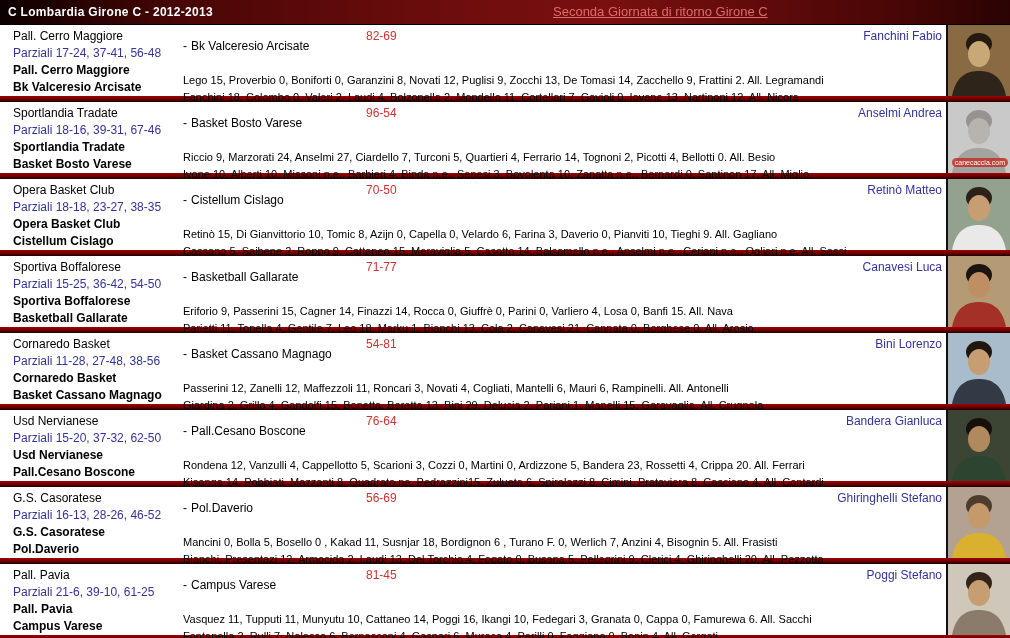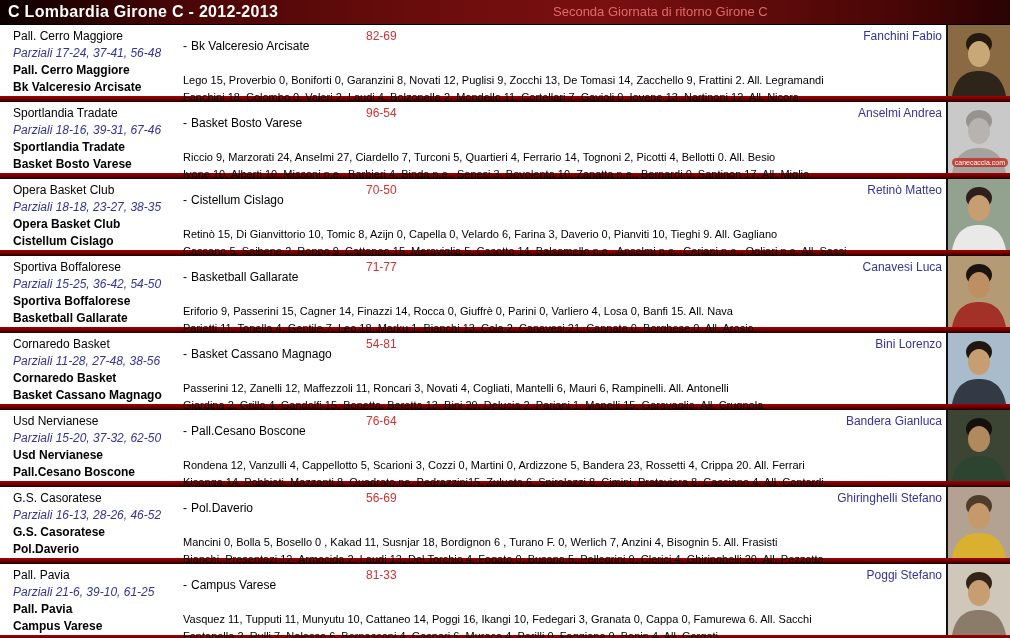--- a/index.html
+++ b/index.html
@@ -9,34 +9,34 @@
     font-family:"Liberation Sans", sans-serif; font-size:12px; color:#000;
   }
   
   .header {
     position:relative; height:25px;
     background:linear-gradient(90deg,#0d0000 0%,#4a0606 18%,#6e0d0d 45%,#7a1010 60%,#4a0606 88%,#2a0303 100%);
     border-bottom:1px solid #000;
   }
   .title {
     position:absolute; left:8px; top:0; line-height:24px;
-    color:#fff; font-weight:bold; font-size:16px; letter-spacing:.3px; white-space:nowrap;
+    color:#fff; font-weight:bold; font-size:12px; letter-spacing:.3px; white-space:nowrap;
   }
   .subtitle {
     position:absolute; left:553px; top:0; line-height:24px;
-    color:var(--subtitle-red,#e06a6a); font-size:13px; 
+    color:var(--subtitle-red,#e06a6a); font-size:13px; text-decoration:underline;
     cursor:pointer; white-space:nowrap;
   }
   
   .game { position:relative; height:71px; background:#fff; }
   .sep  { height:6px; background:linear-gradient(180deg,#a40000 0%,#6b0000 55%,#1c0000 100%); }
   .l { height:17px; line-height:17px; white-space:nowrap; overflow:visible; }
   .col-left { position:absolute; left:13px; top:3px; width:172px; }
   .col-mid  { position:absolute; left:183px; top:13px; right:66px; }
-  .partials { color:var(--blue,#333399);font-style:italic; }
+  .partials { color:var(--blue,#333399); }
   .teambold { font-weight:bold; }
   .stats { font-size:11px; }
   .dash { margin-right:4px; }
   .score {
     position:absolute; left:366px; top:3px; width:56px; height:17px; line-height:17px;
     display:flex; justify-content:flex-start;
     color:var(--score-red,#cc3333); font-size:12px;
   }
   .player {
     position:absolute; right:68px; top:3px; height:17px; line-height:17px;
@@ -289,21 +289,21 @@
     </div>
     <div class="col-mid">
       <div class="l"><span class="dash">-</span><span>Campus Varese</span></div>
       <div class="l"></div>
       <div class="l stats">Vasquez 11, Tupputi 11, Munyutu 10, Cattaneo 14, Poggi 16, Ikangi 10, Fedegari 3, Granata 0, Cappa 0, Famurewa 6. All. Sacchi</div>
       <div class="l stats">Fontanella 2, Rulli 7, Nalesso 6, Bernasconi 4, Gaspari 6, Muraca 4, Perilli 0, Faggiana 0, Bonin 4. All. Gergati</div>
     </div>
     <div class="score">
       <span>81</span>
       <span>-</span>
-      <span>33</span>
+      <span>45</span>
     </div>
     <div class="player">Poggi Stefano</div>
     <div class="photo">
       <svg viewBox="0 0 62 71">
         <rect x="0" y="0" width="62" height="71" fill="#cfc8ba"></rect>
         <ellipse cx="31" cy="19" rx="13" ry="11" fill="#33241a"></ellipse>
         <ellipse cx="31" cy="29" rx="11" ry="13" fill="#c79d72"></ellipse>
         <path d="M4,71 C8,50 20,46 31,46 C42,46 54,50 58,71 Z" fill="#8a7b6a"></path>
       </svg>
 

